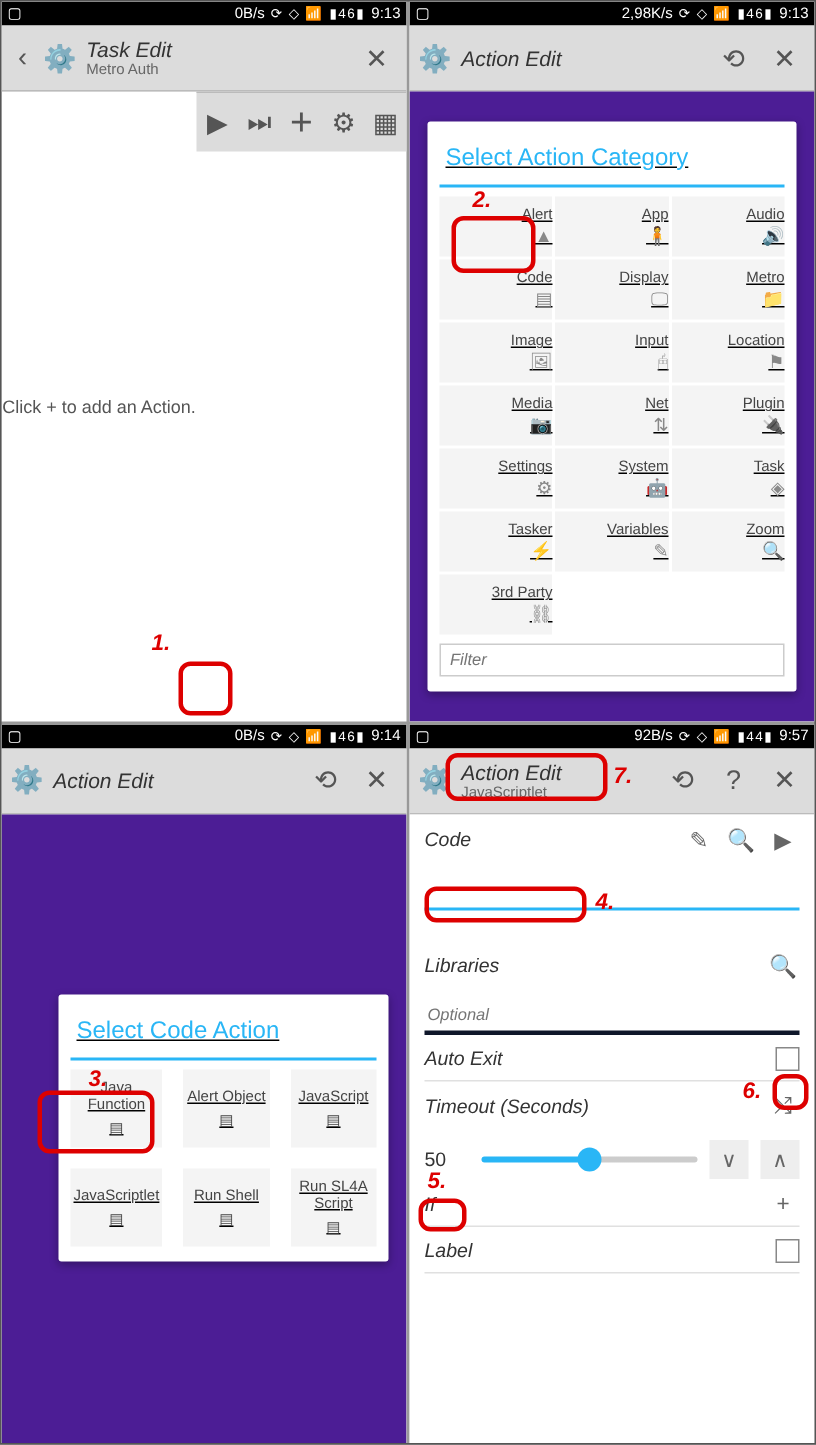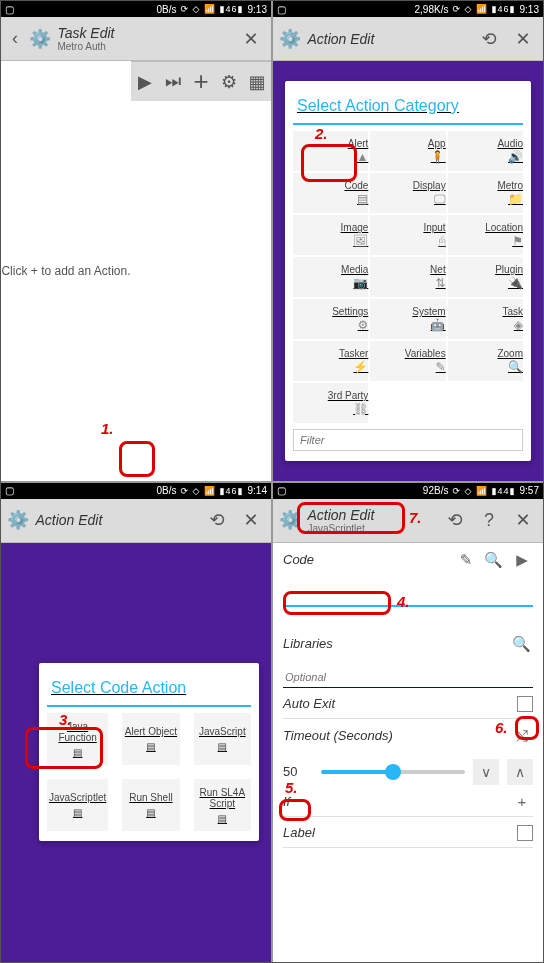--- a/index.html
+++ b/index.html
@@ -29,21 +29,21 @@
   .center-hint { flex: 1; display: flex; align-items: center; justify-content: center; font-size: 12px; color: #555; }
   .bottombar { background: #dcdcdc; height: 40px; display: flex; align-items: center; justify-content: space-around; border-top: 1px solid #bbb; }
   .bottombar .bbtn { font-size: 18px; color: #555; width: 28px; text-align: center; }
   .annot { position: absolute; color: #d00; font-weight: bold; font-style: italic; font-size: 15px; z-index: 10; }
   .redbox { position: absolute; border: 3px solid #d00; border-radius: 8px; z-index: 9; }
   .form { flex: 1; background: #fff; padding: 8px 10px; display: flex; flex-direction: column; gap: 8px; overflow: hidden; }
   .frow { display: flex; align-items: center; gap: 6px; border-bottom: 1px solid #e0e0e0; padding-bottom: 6px; }
   .flabel { font-size: 13px; font-style: italic; color: #333; flex: 1; }
   .ficon { font-size: 15px; color: #666; width: 22px; text-align: center; }
   .textinput { width: 100%; border: none; border-bottom: 2px solid #29b6f6; padding: 4px 2px; font-size: 12px; }
-  .opt-input { width: 100%; border: none; border-bottom: 1px solid #0f172a; padding: 4px 2px; font-size: 11px; color: #999; font-style: italic; }
+  .opt-input { width: 100%; border: none; border-bottom: 3px solid #0f172a; padding: 4px 2px; font-size: 11px; color: #999; font-style: italic; }
   .slider-row { display: flex; align-items: center; gap: 8px; }
   .slider-val { font-size: 13px; color: #333; width: 30px; }
   .slider { flex: 1; height: 4px; background: linear-gradient(to right, #29b6f6 0%, #29b6f6 50%, #ccc 50%, #ccc 100%); position: relative; border-radius: 2px; }
   .slider::after { content:''; position:absolute; left:50%; top:50%; width:16px; height:16px; background:#29b6f6; border-radius:50%; transform:translate(-50%,-50%); }
   .stepbtn { width: 26px; height: 26px; background: #eee; display: flex; align-items: center; justify-content: center; font-size: 14px; color: #666; }
   .chk { width: 16px; height: 16px; border: 1px solid #888; }
   .dialog.code-dlg { max-height: 260px; margin-left: 26px; }
 </style>
 </head>
 <body>

